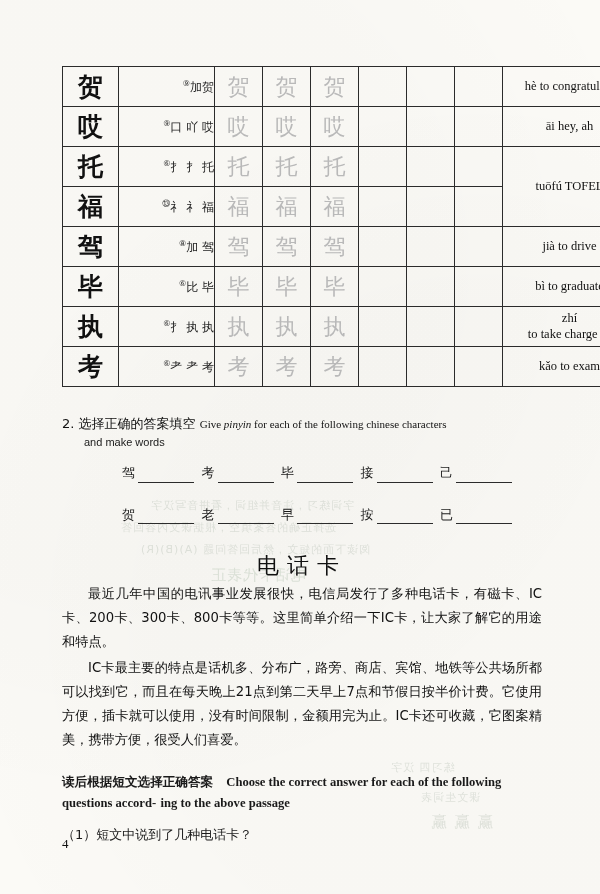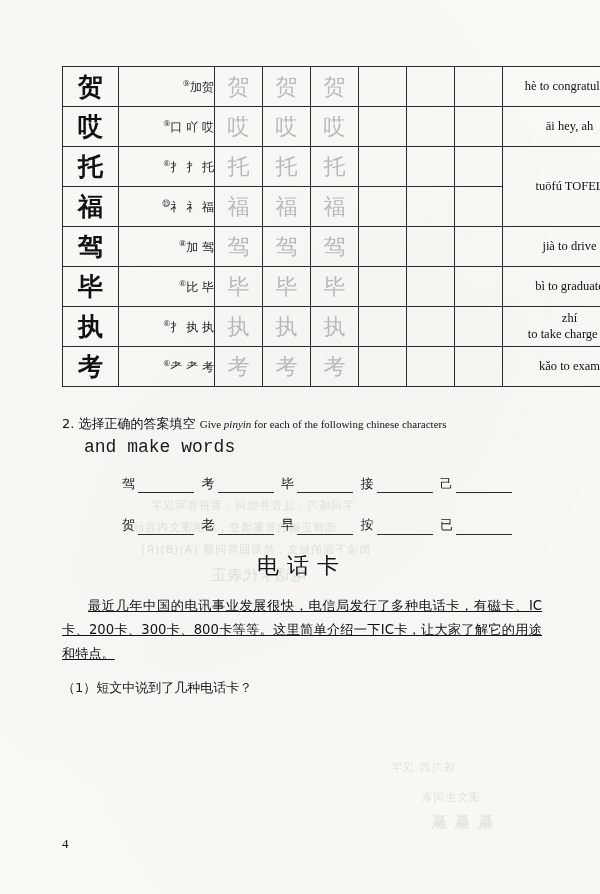--- a/index.html
+++ b/index.html
@@ -113,22 +113,22 @@
     font-family: "DejaVu Sans", sans-serif;
     font-size: 13px;
     color: #111;
   }
   .sec-head .en {
     font-family: Liberation Serif, serif;
     font-size: 11px;
   }
   .sec-head .en i { font-style: italic; }
   .sec-cont {
-    font-family: Liberation Mono, monospace;
-    font-size: 18px;
+    font-family: Liberation Sans, sans-serif;
+    font-size: 11px;
     margin-left: 22px;
   }
 
   #sec2 { top: 414px; }
   .blank-rows {
     margin-top: 13px;
     margin-left: 22px;
   }
   .blank-row {
     display: flex;
@@ -156,23 +156,21 @@
     font-size: 22px;
     letter-spacing: 8px;
     margin-top: 22px;
     color: #111;
   }
   .passage {
     font-family: "DejaVu Sans", sans-serif;
     font-size: 13.2px;
     line-height: 1.82;
     text-align: justify;
-    margin-top: 12px;
-    color: #111;
-    text-decoration: underline;
+    color: #111;
   }
   .passage p { margin: 0 0 2px 0; text-indent: 26px; }
 
   .q-head {
     margin-top: 20px;
     font-family: "DejaVu Sans", sans-serif;
     font-size: 12.6px;
     font-weight: 700;
     line-height: 1.55;
   }
@@ -393,20 +391,27 @@
       </div>
     </div>
   </div>
 
   <div class="section" id="sec3">
 
     <div class="passage-title">电话卡</div>
 
     <div class="passage">
       <p>最近几年中国的电讯事业发展很快，电信局发行了多种电话卡，有磁卡、IC卡、200卡、300卡、800卡等等。这里简单介绍一下IC卡，让大家了解它的用途和特点。</p>
+      <p>IC卡最主要的特点是话机多、分布广，路旁、商店、宾馆、地铁等公共场所都可以找到它，而且在每天晚上21点到第二天早上7点和节假日按半价计费。它使用方便，插卡就可以使用，没有时间限制，金额用完为止。IC卡还可收藏，它图案精美，携带方便，很受人们喜爱。</p>
     </div>
 
+    <div class="q-head">
+      <span>读后根据短文选择正确答案</span>
+      &nbsp;
+      <span class="en">Choose the correct answer for each of the following questions accord-</span>
+      <span class="en">ing to the above passage</span>
+    </div>
 
     <div class="q-item">（1）短文中说到了几种电话卡？</div>
   </div>
 
   <div class="page-num">4</div>
 </div>
 
 </body></html>

